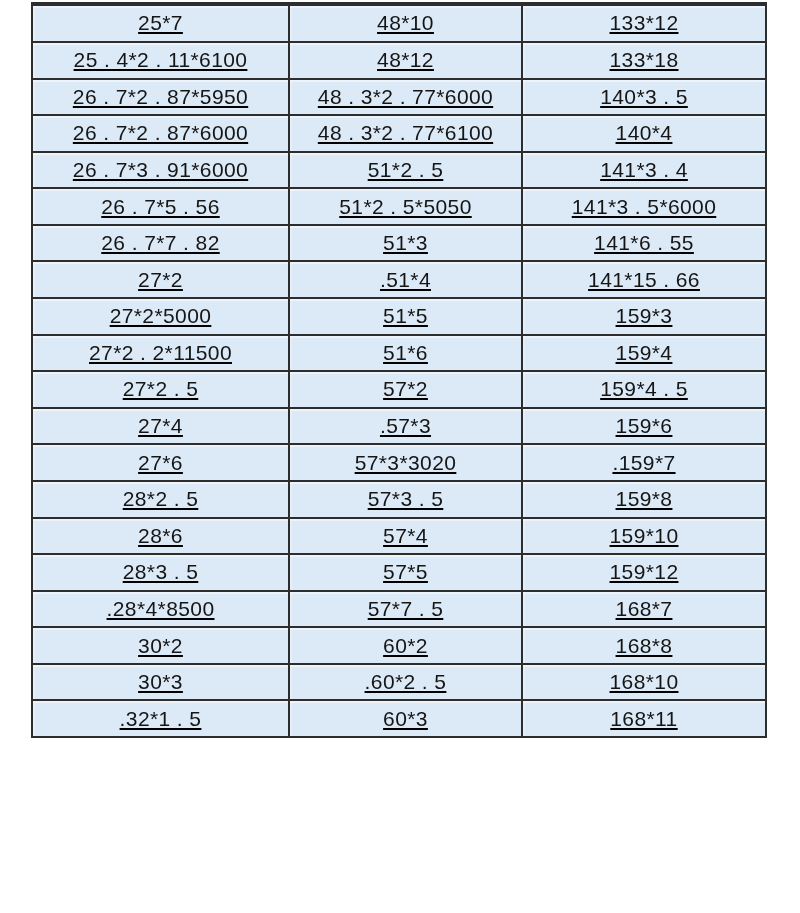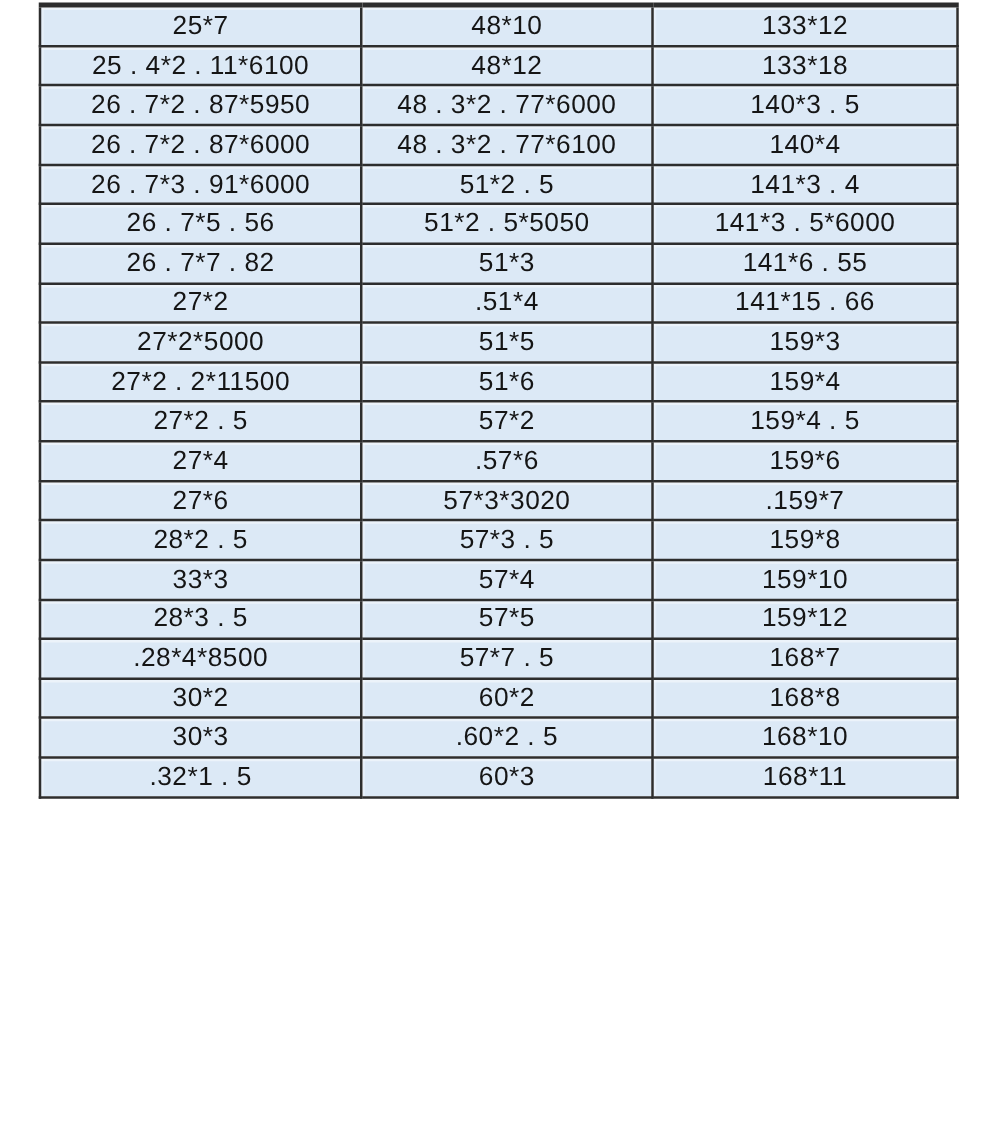--- a/index.html
+++ b/index.html
@@ -12,23 +12,24 @@
     background: #ffffff;
     position: relative;
     overflow: hidden;
     font-family: "Liberation Sans", sans-serif;
   }
   .sizes-table {
     position: absolute;
     left: 31px;
     top: 2px;
     width: 734px;
-    height: 637px;
+    height: 736px;
     border-collapse: collapse;
     table-layout: fixed;
+    text-decoration: underline;
   }
   .sizes-table td {
     border: 2px solid #2d2d2d;
     background: #dce9f6;
     text-align: center;
     vertical-align: middle;
     padding: 0;
     font-size: 21px;
     letter-spacing: 0.4px;
     color: #151515;
@@ -118,38 +119,38 @@
 
   <tr>
     <td>27*2 . 5</td>
     <td>57*2</td>
     <td>159*4 . 5</td>
   </tr>
 
 
   <tr>
     <td>27*4</td>
-    <td>.57*6</td>
+    <td>.57*3</td>
     <td>159*6</td>
   </tr>
 
   <tr>
     <td>27*6</td>
     <td>57*3*3020</td>
     <td>.159*7</td>
   </tr>
 
   <tr>
     <td>28*2 . 5</td>
     <td>57*3 . 5</td>
     <td>159*8</td>
   </tr>
 
   <tr>
-    <td>33*3</td>
+    <td>28*6</td>
     <td>57*4</td>
     <td>159*10</td>
   </tr>
 
   <tr>
     <td>28*3 . 5</td>
     <td>57*5</td>
     <td>159*12</td>
   </tr>
 

